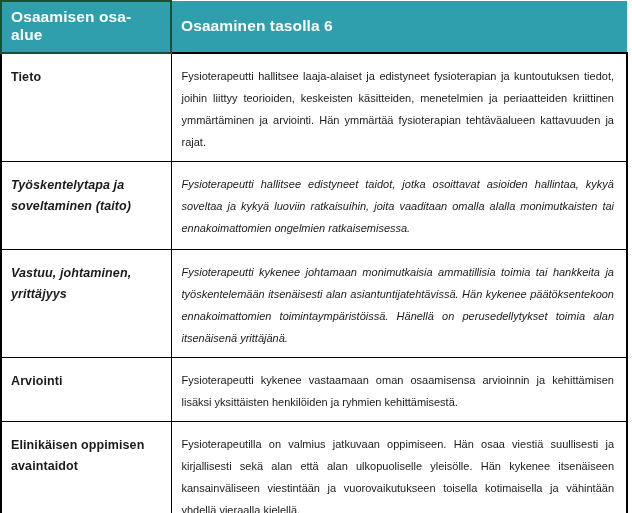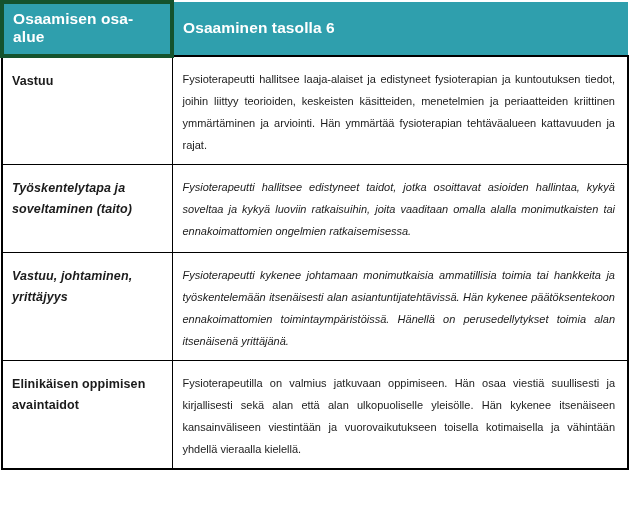--- a/index.html
+++ b/index.html
@@ -34,21 +34,21 @@
     color: #ffffff;
     font-size: 15.5px;
     font-weight: bold;
     text-align: left;
     vertical-align: middle;
     padding: 2px 8px 4px 9px;
     height: 44px;
     letter-spacing: 0.1px;
   }
   thead th.c1h {
-    border: 4px solid #14532d;
+    border: 2px solid #14532d;
   }
   thead th.c2h {
     border: none;
     border-left: 1px solid #0369a1;
     border-bottom: 2px solid #000000;
   }
 
   tbody td {
     vertical-align: top;
     overflow: hidden;
@@ -92,30 +92,34 @@
       <col class="c2">
     </colgroup>
     <thead>
       <tr>
         <th class="c1h">Osaamisen osa-alue</th>
         <th class="c2h">Osaaminen tasolla 6</th>
       </tr>
     </thead>
     <tbody>
       <tr class="r1">
-        <td class="area">Vastuu</td>
+        <td class="area">Tieto</td>
         <td class="desc">Fysioterapeutti hallitsee laaja-alaiset ja edistyneet fysioterapian ja kuntoutuksen tiedot, joihin liittyy teorioiden, keskeisten käsitteiden, menetelmien ja periaatteiden kriittinen ymmärtäminen ja arviointi. Hän ymmärtää fysioterapian tehtäväalueen kattavuuden ja rajat.</td>
       </tr>
       <tr class="r2">
         <td class="area">Työskentelytapa ja soveltaminen (taito)</td>
         <td class="desc">Fysioterapeutti hallitsee edistyneet taidot, jotka osoittavat asioiden hallintaa, kykyä soveltaa ja kykyä luoviin ratkaisuihin, joita vaaditaan omalla alalla monimutkaisten tai ennakoimattomien ongelmien ratkaisemisessa.</td>
       </tr>
       <tr class="r3">
         <td class="area">Vastuu, johtaminen, yrittäjyys</td>
         <td class="desc">Fysioterapeutti kykenee johtamaan monimutkaisia ammatillisia toimia tai hankkeita ja työskentelemään itsenäisesti alan asiantuntijatehtävissä. Hän kykenee päätöksentekoon ennakoimattomien toimintaympäristöissä. Hänellä on perusedellytykset toimia alan itsenäisenä yrittäjänä.</td>
       </tr>
+      <tr class="r4">
+        <td class="area">Arviointi</td>
+        <td class="desc">Fysioterapeutti kykenee vastaamaan oman osaamisensa arvioinnin ja kehittämisen lisäksi yksittäisten henkilöiden ja ryhmien kehittämisestä.</td>
+      </tr>
       <tr class="r5">
         <td class="area">Elinikäisen oppimisen avaintaidot</td>
         <td class="desc">Fysioterapeutilla on valmius jatkuvaan oppimiseen. Hän osaa viestiä suullisesti ja kirjallisesti sekä alan että alan ulkopuoliselle yleisölle. Hän kykenee itsenäiseen kansainväliseen viestintään ja vuorovaikutukseen toisella kotimaisella ja vähintään yhdellä vieraalla kielellä.</td>
       </tr>
     </tbody>
   </table>
 </div>
 
 </body></html>

